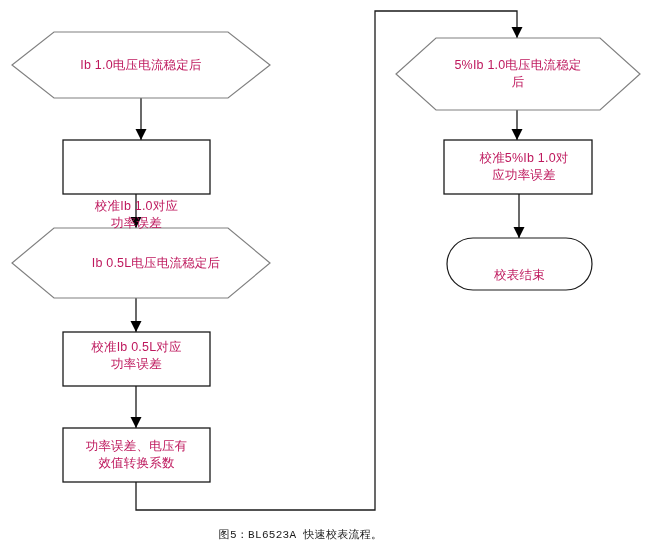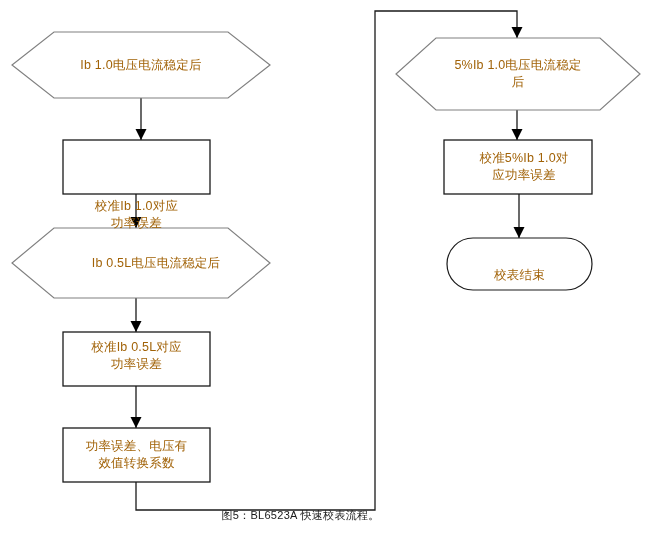--- a/index.html
+++ b/index.html
@@ -24,35 +24,35 @@
     top: 0;
     width: 667px;
     height: 550px;
   }
   .node-label {
     position: absolute;
     display: flex;
     align-items: center;
     justify-content: center;
     text-align: center;
-    color: #a16207;
+    color: #be185d;
     font-family: "Liberation Sans", "DejaVu Sans", sans-serif;
     font-size: 12.5px;
     line-height: 17px;
     letter-spacing: 0.2px;
     white-space: pre-line;
     pointer-events: none;
   }
   .caption {
     position: absolute;
     left: 0;
-    top: 508px;
+    top: 527px;
     width: 601px;
     text-align: center;
-    font-family: Liberation Sans, sans-serif;
+    font-family: Liberation Mono, monospace;
     font-size: 11px;
     color: #1a1a1a;
     letter-spacing: 0.3px;
   }
 </style>
 </head>
 <body>
 
 <div id="flowchart-page">
 

